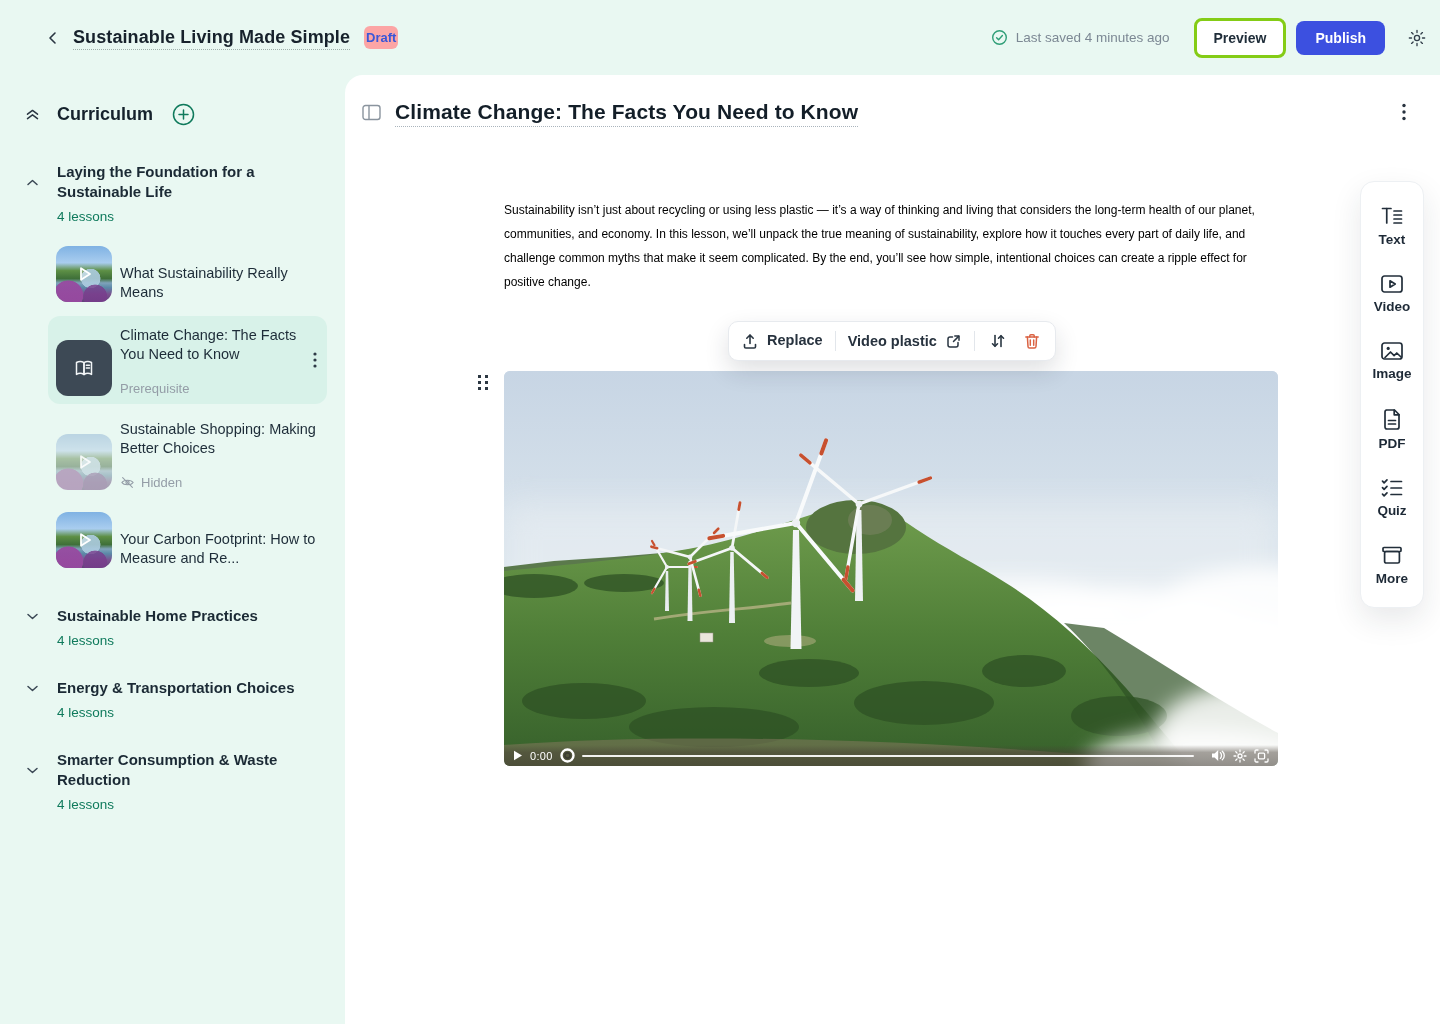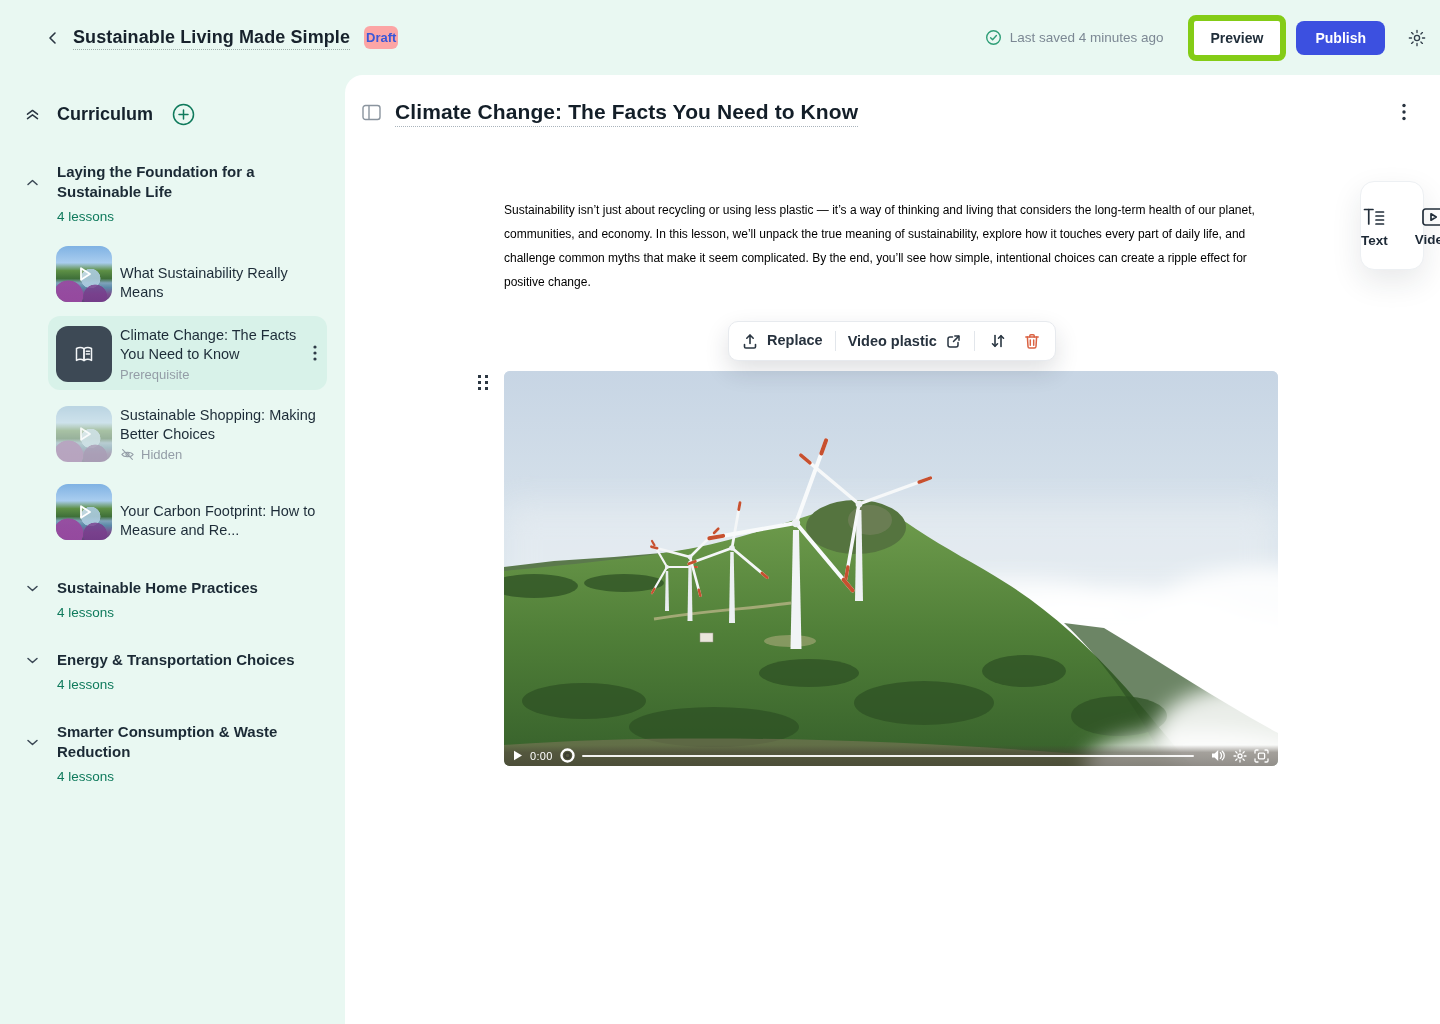--- a/index.html
+++ b/index.html
@@ -23,21 +23,21 @@
     font-size:18px; font-weight:700; color:#17222c; letter-spacing:.1px;
     text-decoration:underline dotted #9fb0ac; text-underline-offset:6px; text-decoration-thickness:1px;
   }
   .badge-draft {
     margin-left:14px; background:#fca5a5; color:#3a57d7; font-size:13px; font-weight:700;
     padding:4px 2px; border-radius:6px;
   }
   .hdr-right { margin-left:auto; display:flex; align-items:center; gap:10px; }
   .saved { display:flex; align-items:center; gap:8px; color:#7c8894; font-size:13.5px; margin-right:14px; }
   .btn { border-radius:8px; font-size:14px; font-weight:600; padding:9px 17px; cursor:pointer; border:none; font-family:inherit; }
-  .btn-preview { background:#ffffff; border:6px solid #84cc16; color:#202e3a; }
+  .btn-preview { background:#ffffff; border:3px solid #84cc16; color:#202e3a; }
   .btn-publish { background:#3c50e0; color:#ffffff; padding:9px 19px; }
   .gear-btn { width:28px; height:28px; display:grid; place-items:center; margin-left:8px; cursor:pointer; }
 
   
   .sb { position:absolute; top:75px; left:0; width:345px; bottom:0; padding:28px 16px 0 24px; }
   .sb-head { display:flex; align-items:center; gap:17px; margin-bottom:36px; }
   .sb-head-title { font-size:18px; font-weight:700; color:#15222c; margin-right:2px; }
   .plus-btn { width:23px; height:23px; cursor:pointer; }
   .sec { margin-bottom:30px; }
   .sec-row { display:flex; align-items:center; gap:17px; cursor:pointer; }
@@ -58,21 +58,21 @@
       radial-gradient(circle at 22% 88%, rgba(151,74,160,.95) 0 22%, transparent 23%),
       radial-gradient(circle at 70% 90%, rgba(120,60,140,.8) 0 18%, transparent 19%),
       radial-gradient(circle at 62% 58%, rgba(173,204,224,.9) 0 20%, transparent 21%),
       linear-gradient(180deg,#7fb2e3 0%, #a9cdef 30%, #5d8f45 44%, #3f7039 58%, #7fa3bb 66%, #5c8aa8 74%, #7a5190 86%, #63417b 100%);
   }
   .thumb.dim .thumb-img { opacity:.5; filter:saturate(.7); }
   .play-ov { position:absolute; inset:0; display:grid; place-items:center; }
   .booktile { width:56px; height:56px; border-radius:12px; flex:none; background:#3d4955; display:grid; place-items:center; }
   .lesson-txt { padding-top:2px; min-width:0; flex:1; }
   .lesson-title { font-size:14.5px; line-height:19px; font-weight:500; color:#1d2c38; }
-  .lesson-meta { font-size:13px; color:#949da7; margin-top:3px; display:flex; align-items:center; gap:6px; }
+  .lesson-meta { font-size:13px; color:#949da7; margin-top:17px; display:flex; align-items:center; gap:6px; }
   .kebab-sm { align-self:center; flex:none; padding:4px 2px; cursor:pointer; }
 
   
   .main { position:absolute; left:345px; top:75px; right:0; bottom:0; background:#ffffff; border-top-left-radius:18px; }
   .main-hd { position:absolute; top:24px; left:17px; right:30px; display:flex; align-items:center; gap:14px; }
   .lesson-h1 {
     font-size:21px; font-weight:700; color:#131e28; letter-spacing:.1px;
     text-decoration:underline dotted #aab4bc; text-underline-offset:7px; text-decoration-thickness:1px;
   }
   .kebab-main { margin-left:auto; padding:4px; cursor:pointer; }
@@ -100,21 +100,21 @@
   }
   .vbar-time { font-size:11px; color:#fff; letter-spacing:.3px; }
   .vbar-line { flex:1; height:2px; background:rgba(255,255,255,.92); border-radius:1px; margin-right:10px; }
   .vbar-ic { display:grid; place-items:center; cursor:pointer; }
 
   
   .itb {
     position:absolute; top:181px; right:16px; width:64px;
     background:#fff; border:1px solid #edf0f3; border-radius:14px;
     box-shadow:0 12px 30px rgba(25,35,48,.10);
-    padding:23px 0 21px; display:flex; flex-direction:row; align-items:center; gap:27px;
+    padding:23px 0 21px; display:flex; flex-direction:column; align-items:center; gap:27px;
   }
   .itb-item { display:flex; flex-direction:column; align-items:center; gap:5px; cursor:pointer; }
   .itb-label { font-size:13.5px; font-weight:600; color:#1d2936; }
 </style>
 </head>
 <body>
 
 <div class="hdr">
   <div class="back-btn">
     <span>

